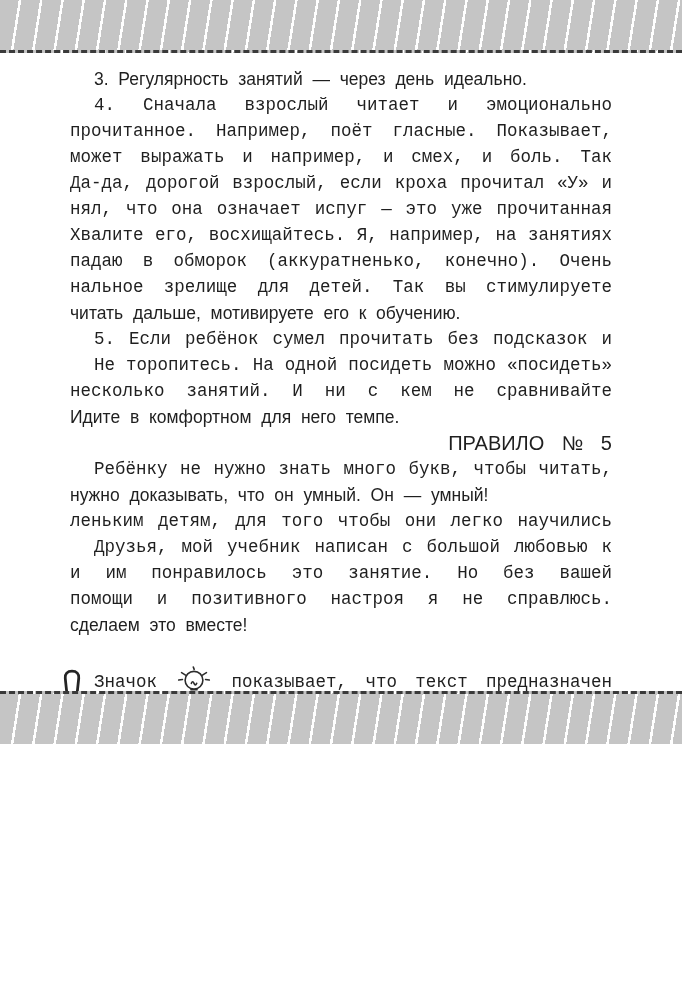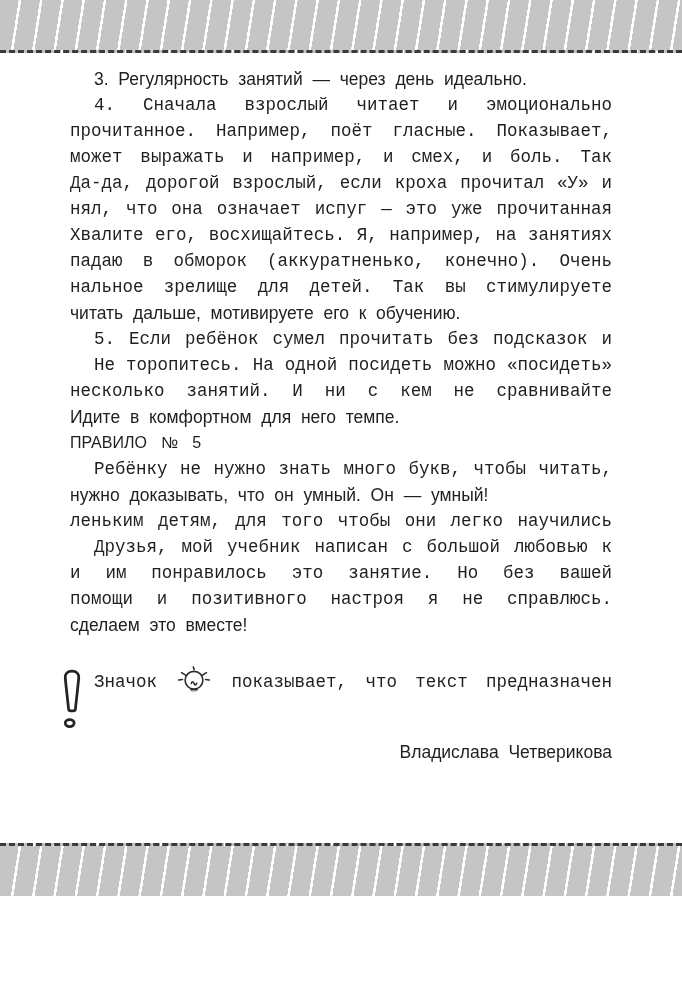--- a/index.html
+++ b/index.html
@@ -1,18 +1,18 @@
 <!DOCTYPE html>
 <html><head>
 <meta charset="utf-8">
 <style>
   html,body{margin:0;padding:0;background:#ffffff;}
   .page{
     position:relative;
-    width:682px;height:896px;
+    width:682px;height:744px;
     background:#ffffff;
     overflow:hidden;
     font-family:"Liberation Sans", sans-serif;
     color:#1f1f1f;
   }
   
   .band{
     position:absolute;left:0;right:0;height:50px;
     background:repeating-linear-gradient(99deg,
       #c5c5c5 0px, #c5c5c5 18.5px,
@@ -30,22 +30,22 @@
   .line{display:block;max-height:26px;overflow:hidden;}
   
   .jl{text-align:justify;text-align-last:justify;font-family:Liberation Mono, monospace;-moz-text-align-last:justify;}
   
   .ll{text-align:left;word-spacing:0.28em;}
   .first{text-indent:24px;}
 
   .gap-sm{margin-top:6px;}
   .heading{
     margin:8px 0 0 0;
-    text-align:left;
-    font-size:16px;line-height:26px;
+    text-align:right;
+    font-size:20px;line-height:26px;
     word-spacing:0.6em;
   }
   .note{display:flex;margin-top:28px;}
   .note-icon{width:24px;flex:0 0 24px;margin-left:-10px;padding-top:2px;}
   .note-body{flex:1;margin-left:10px;}
   .bulb{vertical-align:-11px;margin:0 2px;}
   .wish{margin-top:14px;text-align:center;word-spacing:0.28em;}
   .author{margin-top:34px;text-align:right;word-spacing:0.28em;}
 </style>
 </head>

